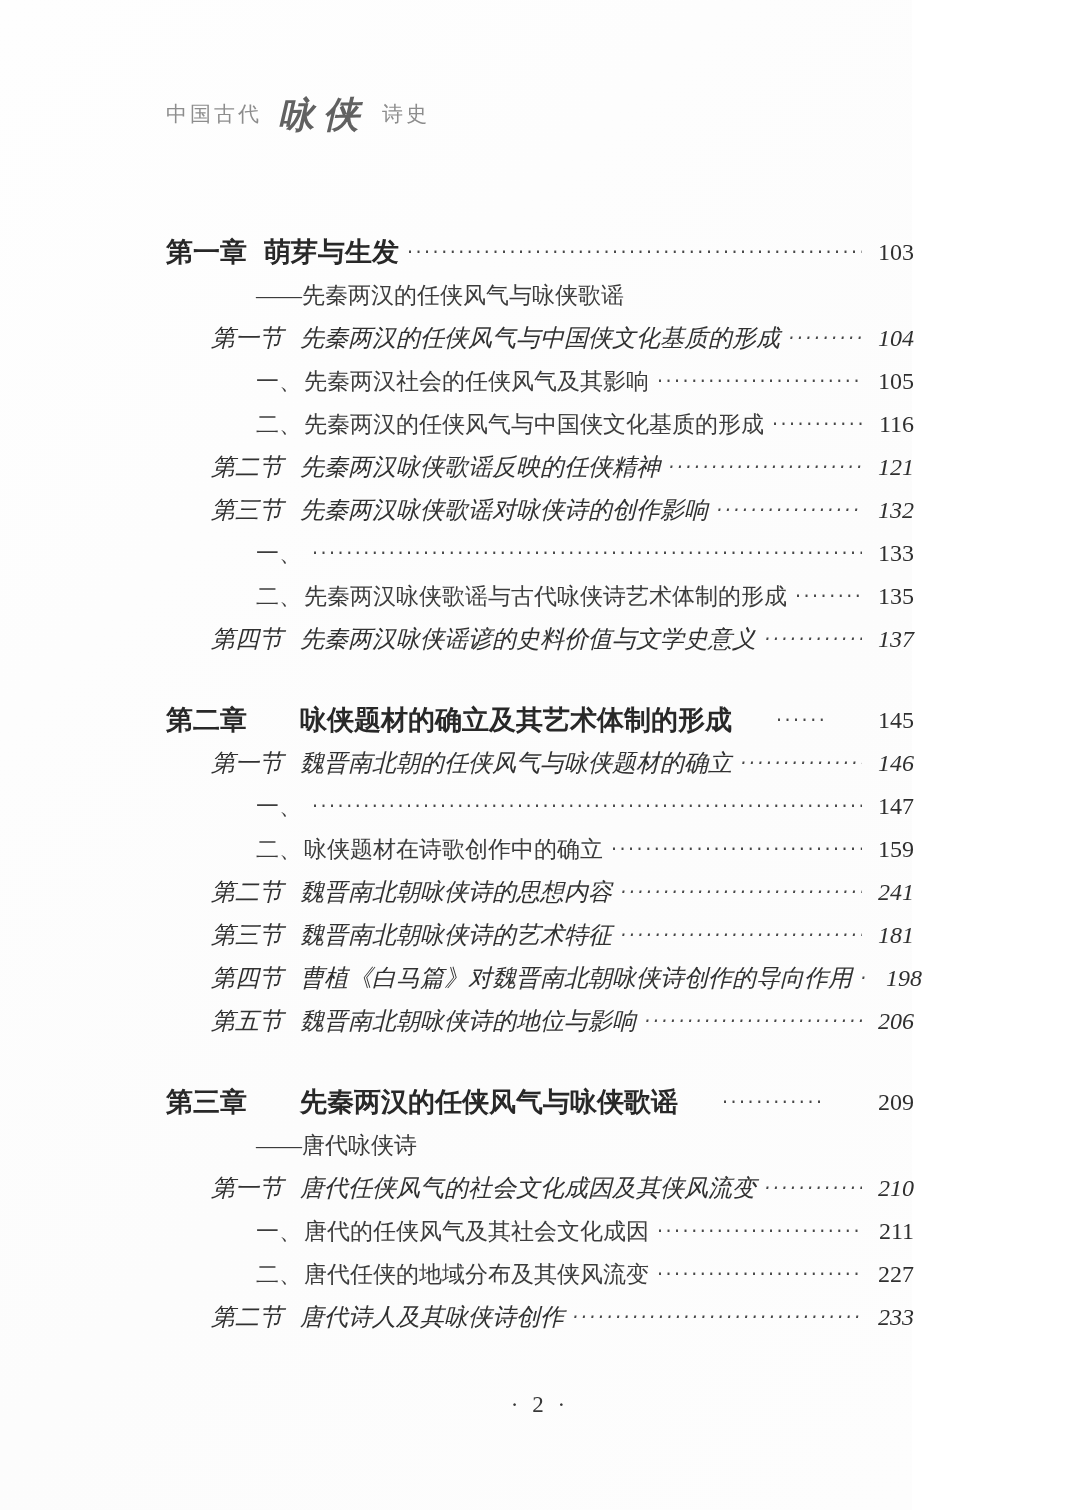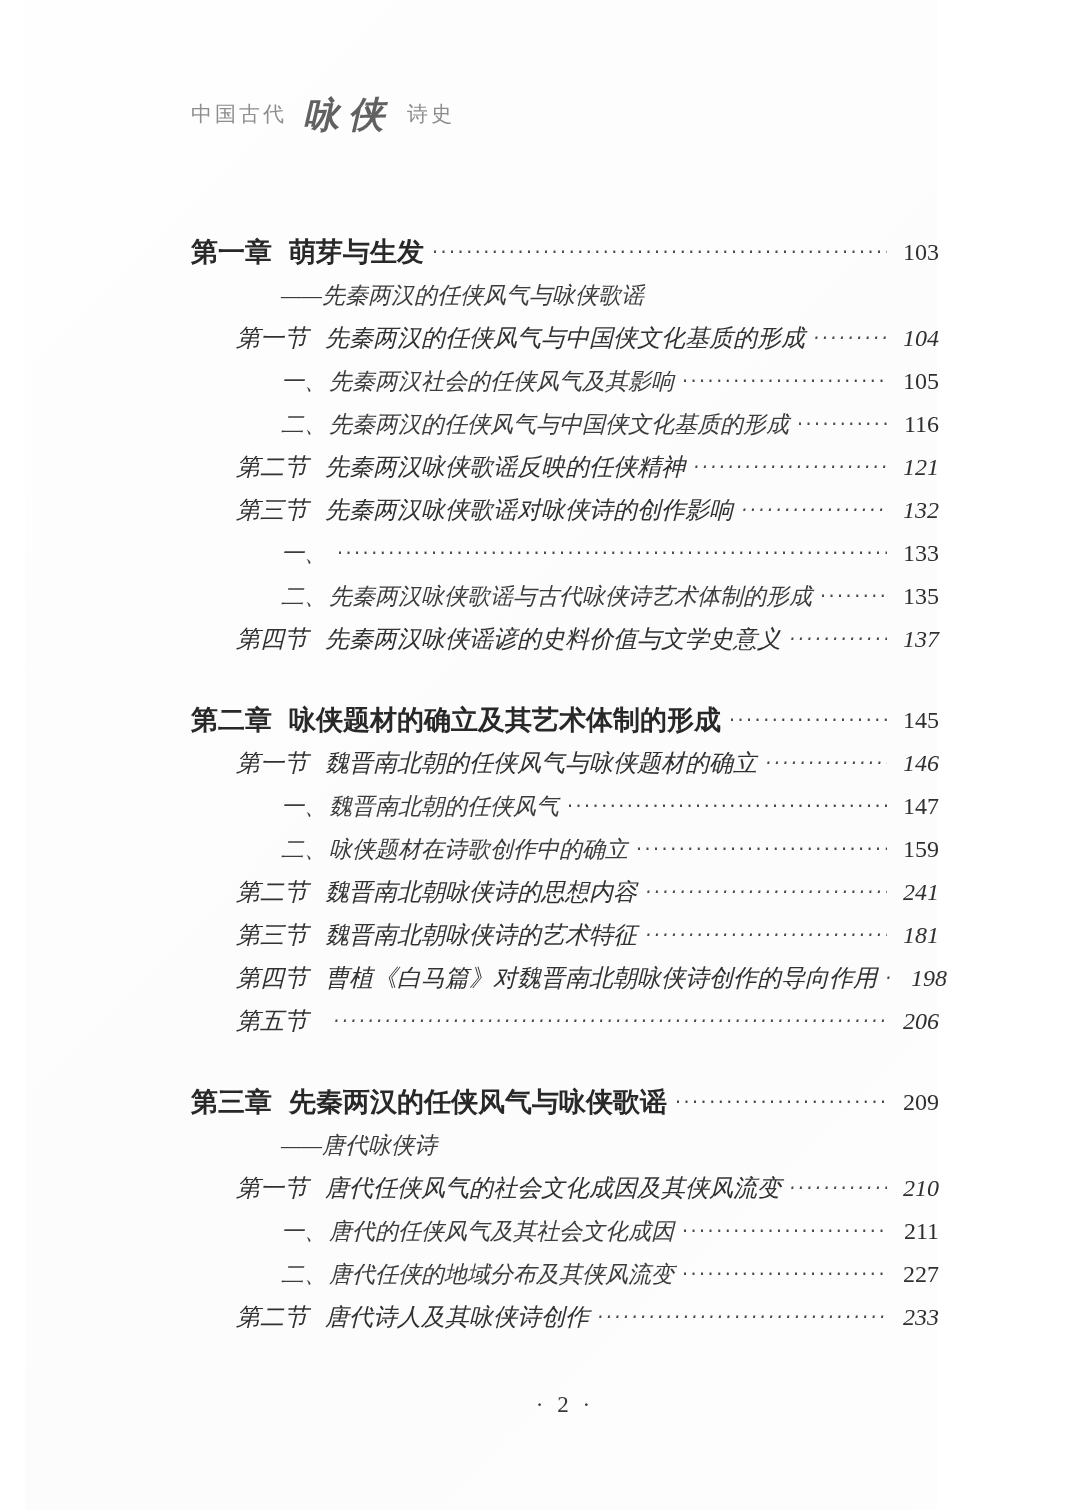--- a/index.html
+++ b/index.html
@@ -7,21 +7,20 @@
     width: 1080px; height: 1510px;
     background: #ffffff;
     font-family: "Liberation Serif", serif;
     color: #333333;
     overflow: hidden;
   }
   .page {
     position: relative;
     width: 912px; height: 1510px;
     background: linear-gradient(135deg, #fefefe 0%, #fcfcfc 60%, #fdfdfd 100%);
-    margin-left: 25px;
   }
   
   .running-head {
     position: absolute; top: 96px; left: 166px;
     display: flex; align-items: center;
   }
   .head-plain {
     font-size: 21px; color: #8d8d8d; letter-spacing: 3px;
     font-family: "Liberation Serif", serif;
   }
@@ -34,36 +33,36 @@
   
   .toc {
     position: absolute; top: 231px; left: 166px; width: 748px;
   }
   .line {
     display: flex; align-items: flex-end;
     height: 43px; line-height: 43px;
     box-sizing: border-box;
     white-space: nowrap;
   }
-  .chapter:not(:first-child) { margin-top: 38px; }
+  .chapter:not(:first-child) { margin-top: 38px; gap: 36px; }
   .section  { padding-left: 45px; font-style: italic; }
   .item     { padding-left: 90px; }
   .subtitle { padding-left: 90px; }
 
   .chapter .label, .chapter .title {
     font-family: "Liberation Sans", sans-serif;
     font-weight: 700; font-size: 27px; color: #282828;
   }
   .section .label, .section .title {
     font-family: "Liberation Serif", serif;
     font-size: 24px; color: #313131;
   }
   .item .label, .item .title, .subtitle .title {
     font-family: "Liberation Serif", serif;
-    font-style: italic; font-size: 23px; color: #3c3c3c;
+    font-size: 23px; color: #3c3c3c;
   }
   .label { margin-right: 17px; flex-shrink: 0; }
   .item .label { margin-right: 2px; }
   .title { flex-shrink: 0; }
 
   .dots {
     flex: 1 1 auto; min-width: 10px;
     overflow: hidden;
     margin: 0 6px 0 8px;
     font-size: 19px; letter-spacing: 2.5px; color: #474747;
@@ -161,21 +160,20 @@
         <span class="page-num">145</span>
       </div>
       <div class="line section">
         <span class="label">第一节</span>
         <span class="title">魏晋南北朝的任侠风气与咏侠题材的确立</span>
         <span class="dots"></span>
         <span class="page-num">146</span>
       </div>
       <div class="line item">
         <span class="label">一、</span>
-        <span class="title">魏晋南北朝的任侠风气</span>
         <span class="dots"></span>
         <span class="page-num">147</span>
       </div>
       <div class="line item">
         <span class="label">二、</span>
         <span class="title">咏侠题材在诗歌创作中的确立</span>
         <span class="dots"></span>
         <span class="page-num">159</span>
       </div>
       <div class="line section">
@@ -191,20 +189,21 @@
         <span class="page-num">181</span>
       </div>
       <div class="line section">
         <span class="label">第四节</span>
         <span class="title">曹植《白马篇》对魏晋南北朝咏侠诗创作的导向作用</span>
         <span class="dots"></span>
         <span class="page-num">198</span>
       </div>
       <div class="line section">
         <span class="label">第五节</span>
+        <span class="title">魏晋南北朝咏侠诗的地位与影响</span>
         <span class="dots"></span>
         <span class="page-num">206</span>
       </div>
       <div class="line chapter">
         <span class="label">第三章</span>
         <span class="title">先秦两汉的任侠风气与咏侠歌谣</span>
         <span class="dots"></span>
         <span class="page-num">209</span>
       </div>
       <div class="line subtitle">

